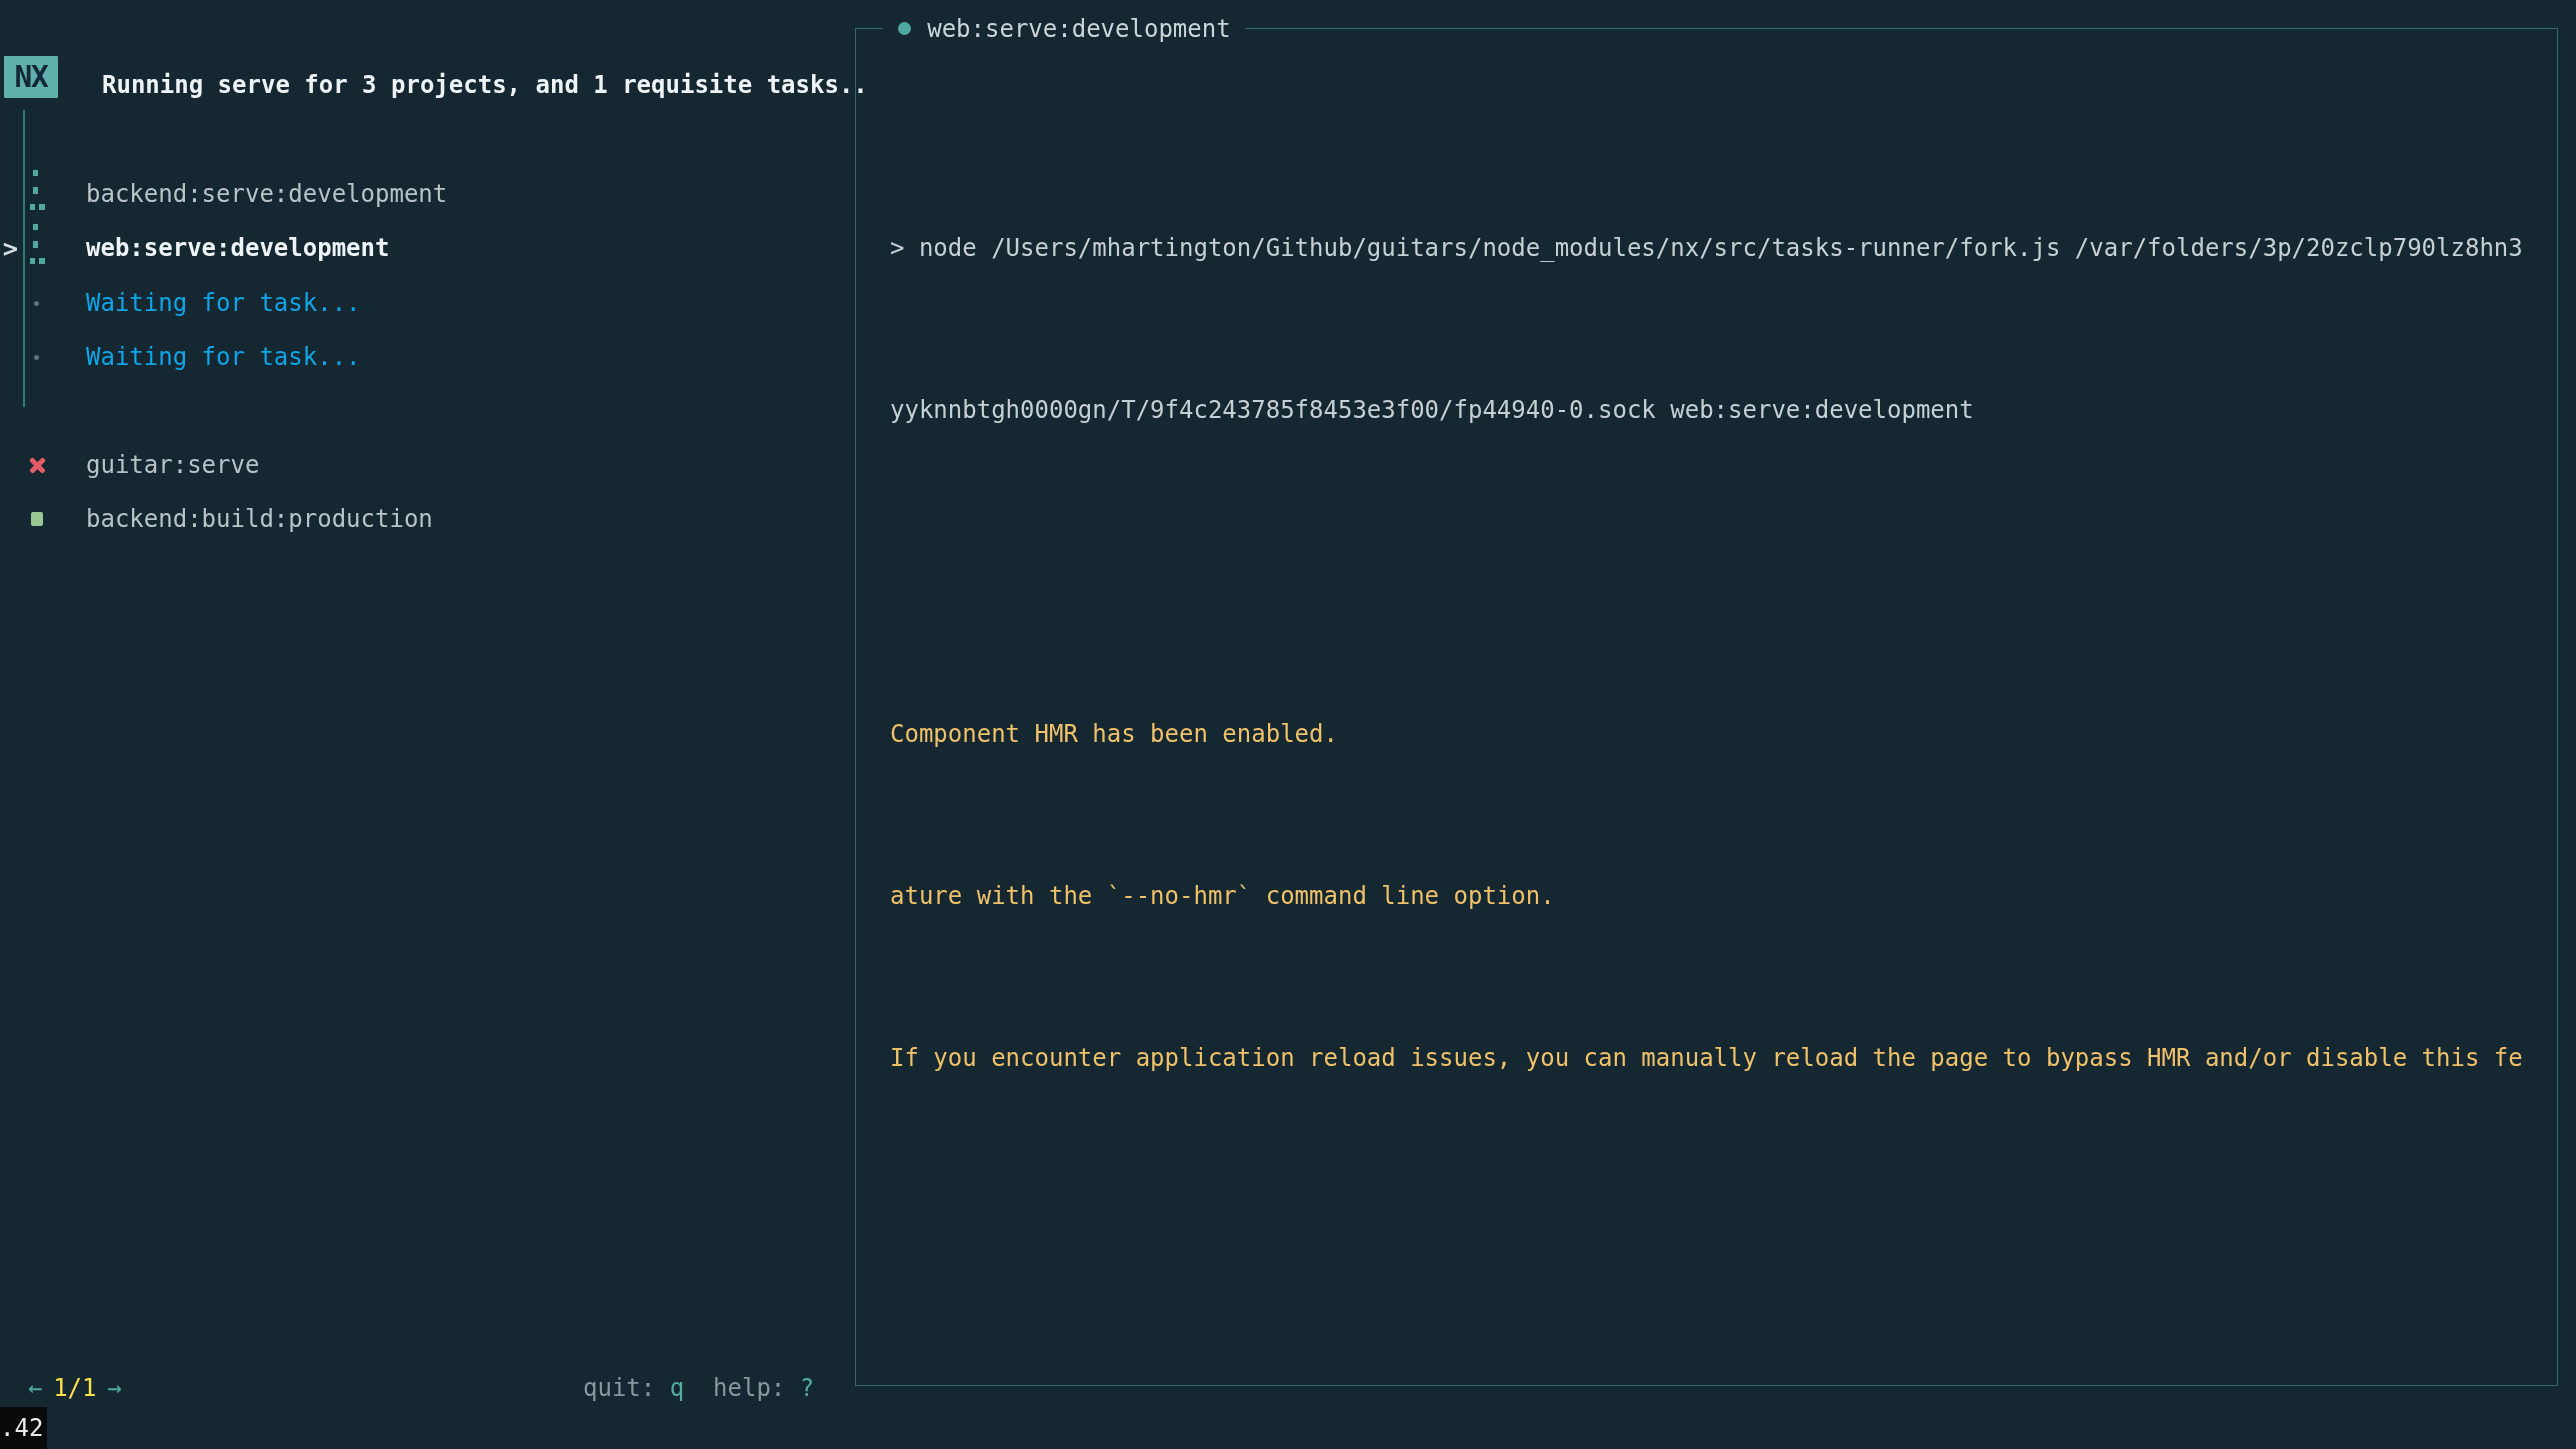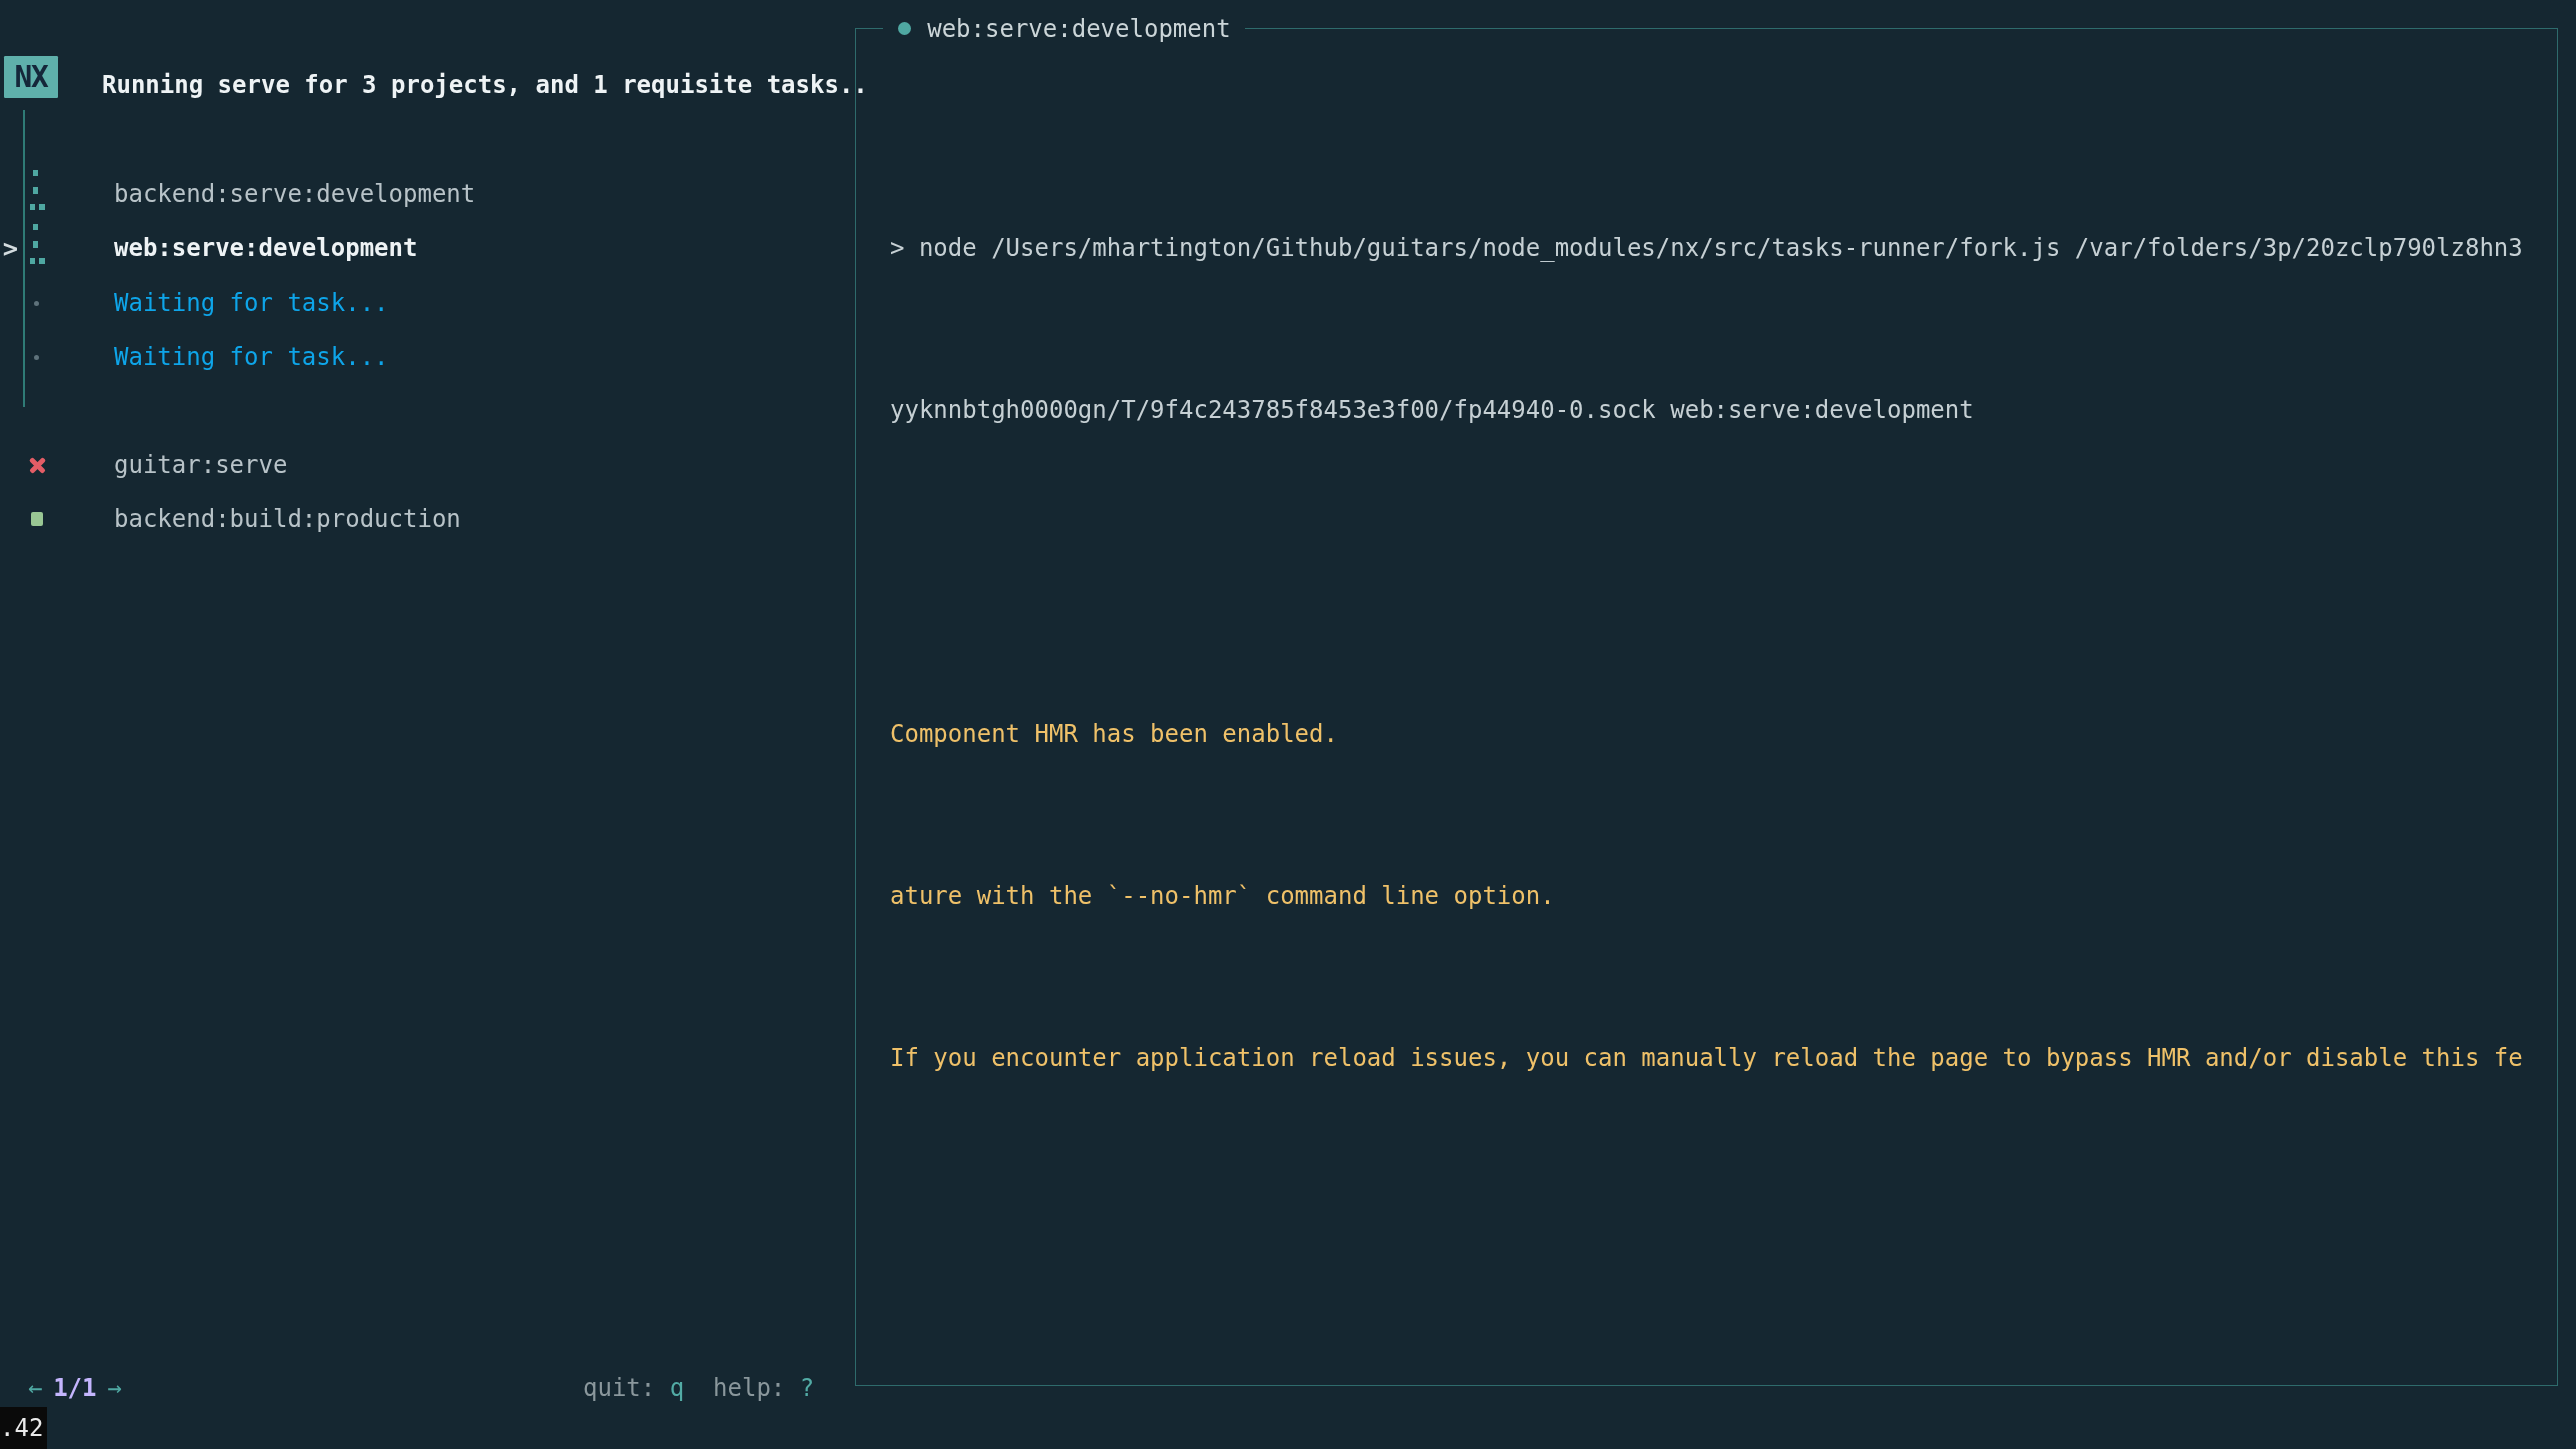--- a/index.html
+++ b/index.html
@@ -22,21 +22,21 @@
     border-radius:1.3px;letter-spacing:-1.3px;
   }
   #header-status{
     left:102px;top:58px;height:54px;line-height:54px;
     font-size:24px;font-weight:bold;color:#EEF3F5;white-space:pre;text-align:right;
   }
   #task-connector{
     left:23px;top:110px;width:2px;height:297px;background:#2F7B76;
   }
   .srow{position:absolute;left:0;width:852px;height:54px;font-size:24px;line-height:54px;}
-  .srow .label{position:absolute;left:114px;white-space:pre;color:#B8C3C8;text-align:right;}
+  .srow .label{position:absolute;left:86px;white-space:pre;color:#B8C3C8;text-align:right;}
   #row-web .label{font-weight:bold;color:#EEF3F5;}
   .srow .label.dim{color:#0ea5e9;}
   #row-backend{top:167px;}
   #row-web{top:221px;}
   #row-wait1{top:276px;}
   #row-wait2{top:330px;}
   #row-guitar{top:438px;}
   #row-build{top:492px;}
   #caret{position:absolute;left:2.7px;top:0;font-size:25.5px;font-weight:bold;color:#D3DCDF;line-height:54px;}
   .spin{position:absolute;left:29.5px;top:2.7px;width:17.4px;height:42px;}
@@ -47,21 +47,21 @@
   .spin .d4{left:9.4px;top:34px;width:6px;height:6px;}
   .wdot{position:absolute;left:34px;top:25px;width:5.4px;height:5.4px;border-radius:50%;background:#5E727B;}
   .xicon{position:absolute;left:28px;top:18px;width:19px;height:19px;}
   .xicon i{position:absolute;left:0;top:7.4px;width:19px;height:4.7px;border-radius:2px;background:#E35D66;}
   .xicon .b1{transform:rotate(45deg);}
   .xicon .b2{transform:rotate(-45deg);}
   .sqicon{position:absolute;left:31px;top:20px;width:12px;height:14px;border-radius:2px;background:#99C794;}
 
   #pager{left:28px;top:1361px;height:54px;display:flex;align-items:center;gap:10.7px;font-size:24px;}
   #pager .arrow{color:#4FA8A2;}
-  #pager .page{color:#c4b5fd;font-weight:bold;}
+  #pager .page{color:#fde047;}
   #shortcuts{left:583px;top:1361px;height:54px;line-height:54px;font-size:24px;white-space:pre;color:#8A979C;}
   #shortcuts .key{color:#52ABA5;}
   #overlay{
     left:0;top:1407px;width:47px;height:42px;background:#0A0A0A;
     color:#EAEAEA;font-size:24px;line-height:42px;box-sizing:border-box;
   }
 
   
   #panelbox{
     left:855px;top:28px;width:1703px;height:1358px;

